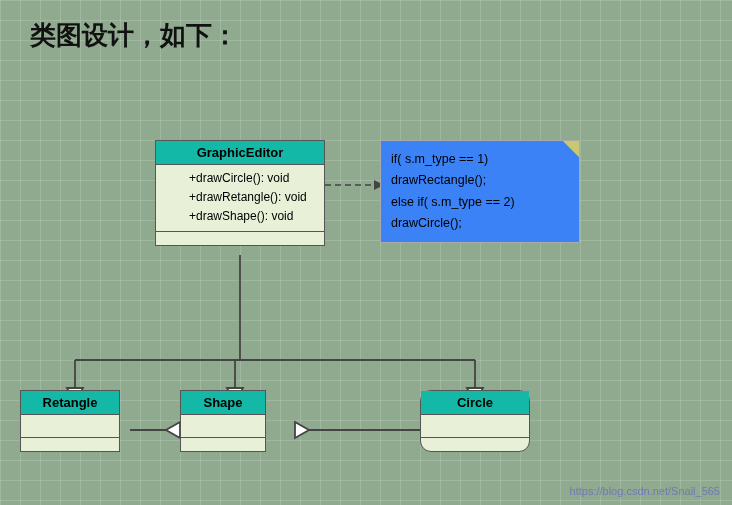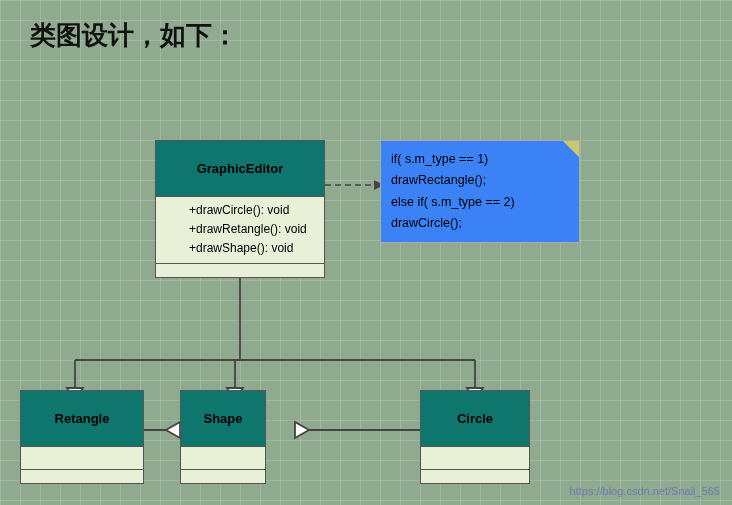--- a/index.html
+++ b/index.html
@@ -27,23 +27,23 @@
 
     
     .uml-box {
       position: absolute;
       background: #e8f0d8;
       border: 1.5px solid #555;
       text-align: left;
     }
 
     .uml-box .uml-header {
-      background: #0f766e;
+      background: #14b8a6;
       border-bottom: 1.5px solid #555;
-      padding: 20px 8px;
+      padding: 4px 8px;
       font-weight: bold;
       font-size: 13px;
       text-align: center;
     }
 
     .uml-box .uml-body {
       padding: 4px 8px;
       font-size: 12px;
       line-height: 1.6;
       margin-left: 25px;
@@ -60,35 +60,36 @@
     #graphic-editor {
       left: 155px;
       top: 140px;
       width: 170px;
     }
 
     
     #retangle {
       left: 20px;
       top: 390px;
-      width: 124px;
+      width: 100px;
     }
 
     
     #shape {
       left: 180px;
       top: 390px;
       width: 86px;
     }
 
     
     #circle {
       left: 420px;
       top: 390px;
       width: 110px;
+      border-radius: 11px;
     }
 
     
     .note-box {
       position: absolute;
       background: #3b82f6;
       border: 1.5px solid #aaa;
       padding: 8px 10px;
       font-size: 12.5px;
       line-height: 1.7;

